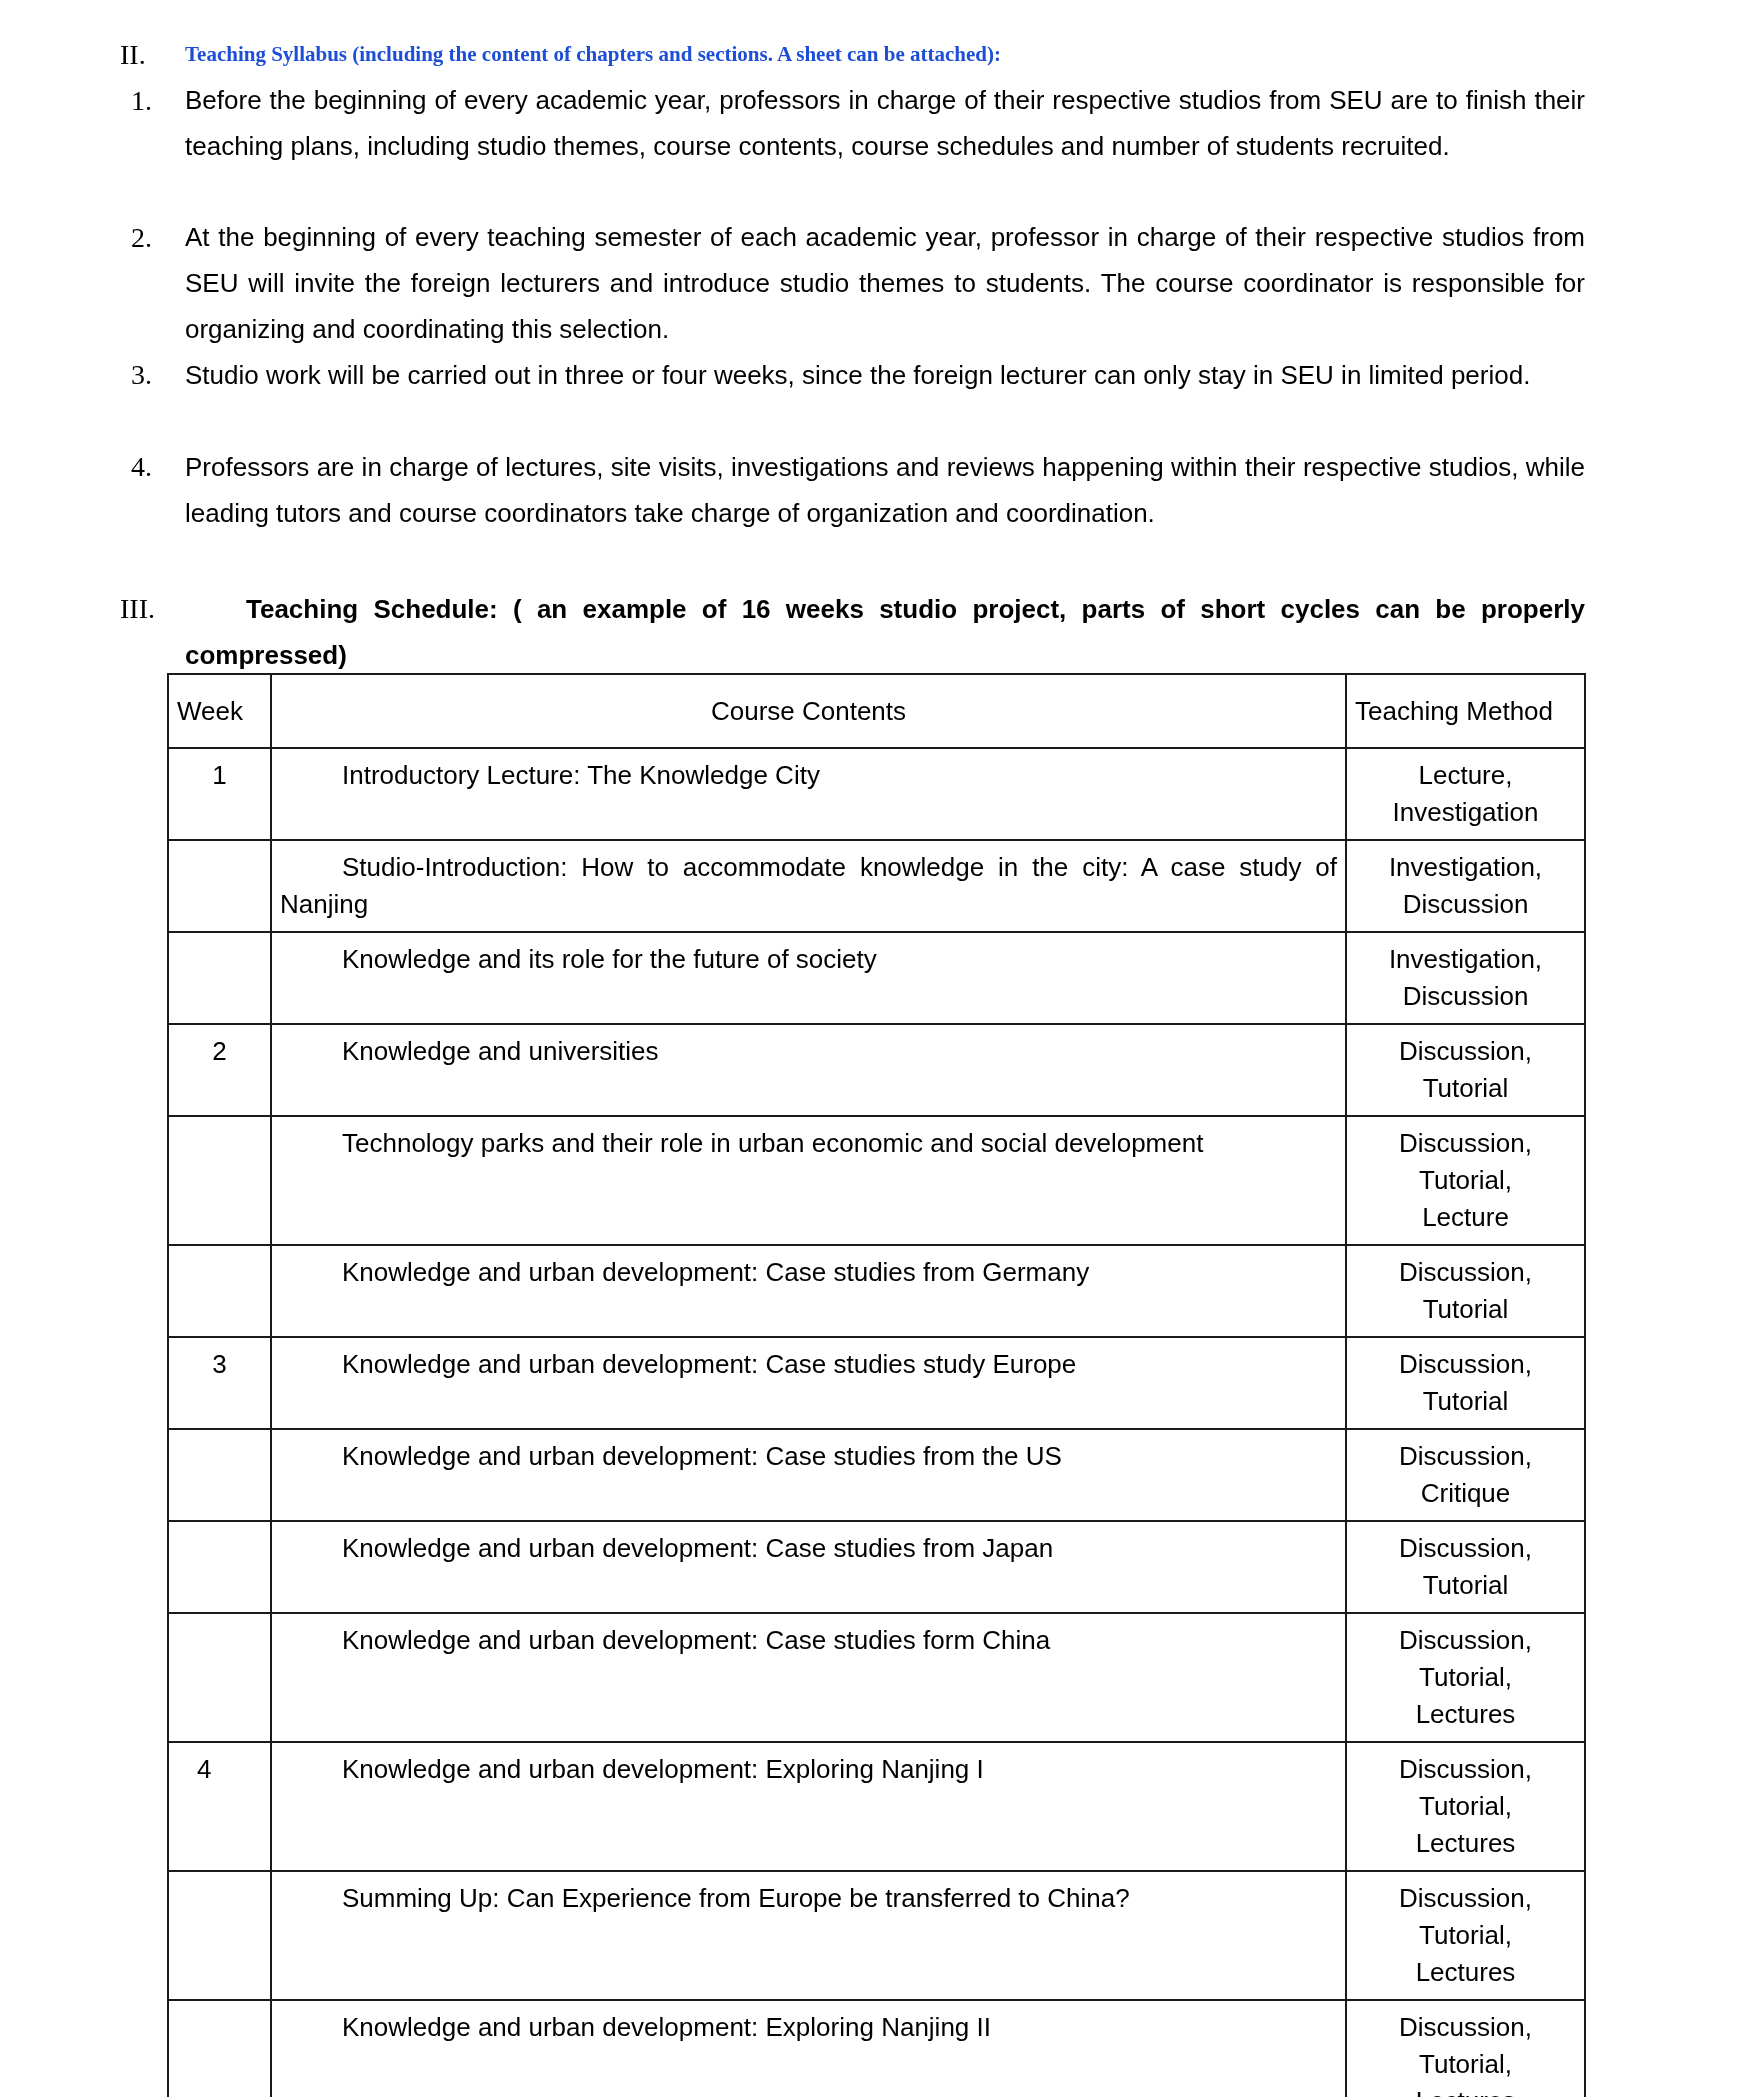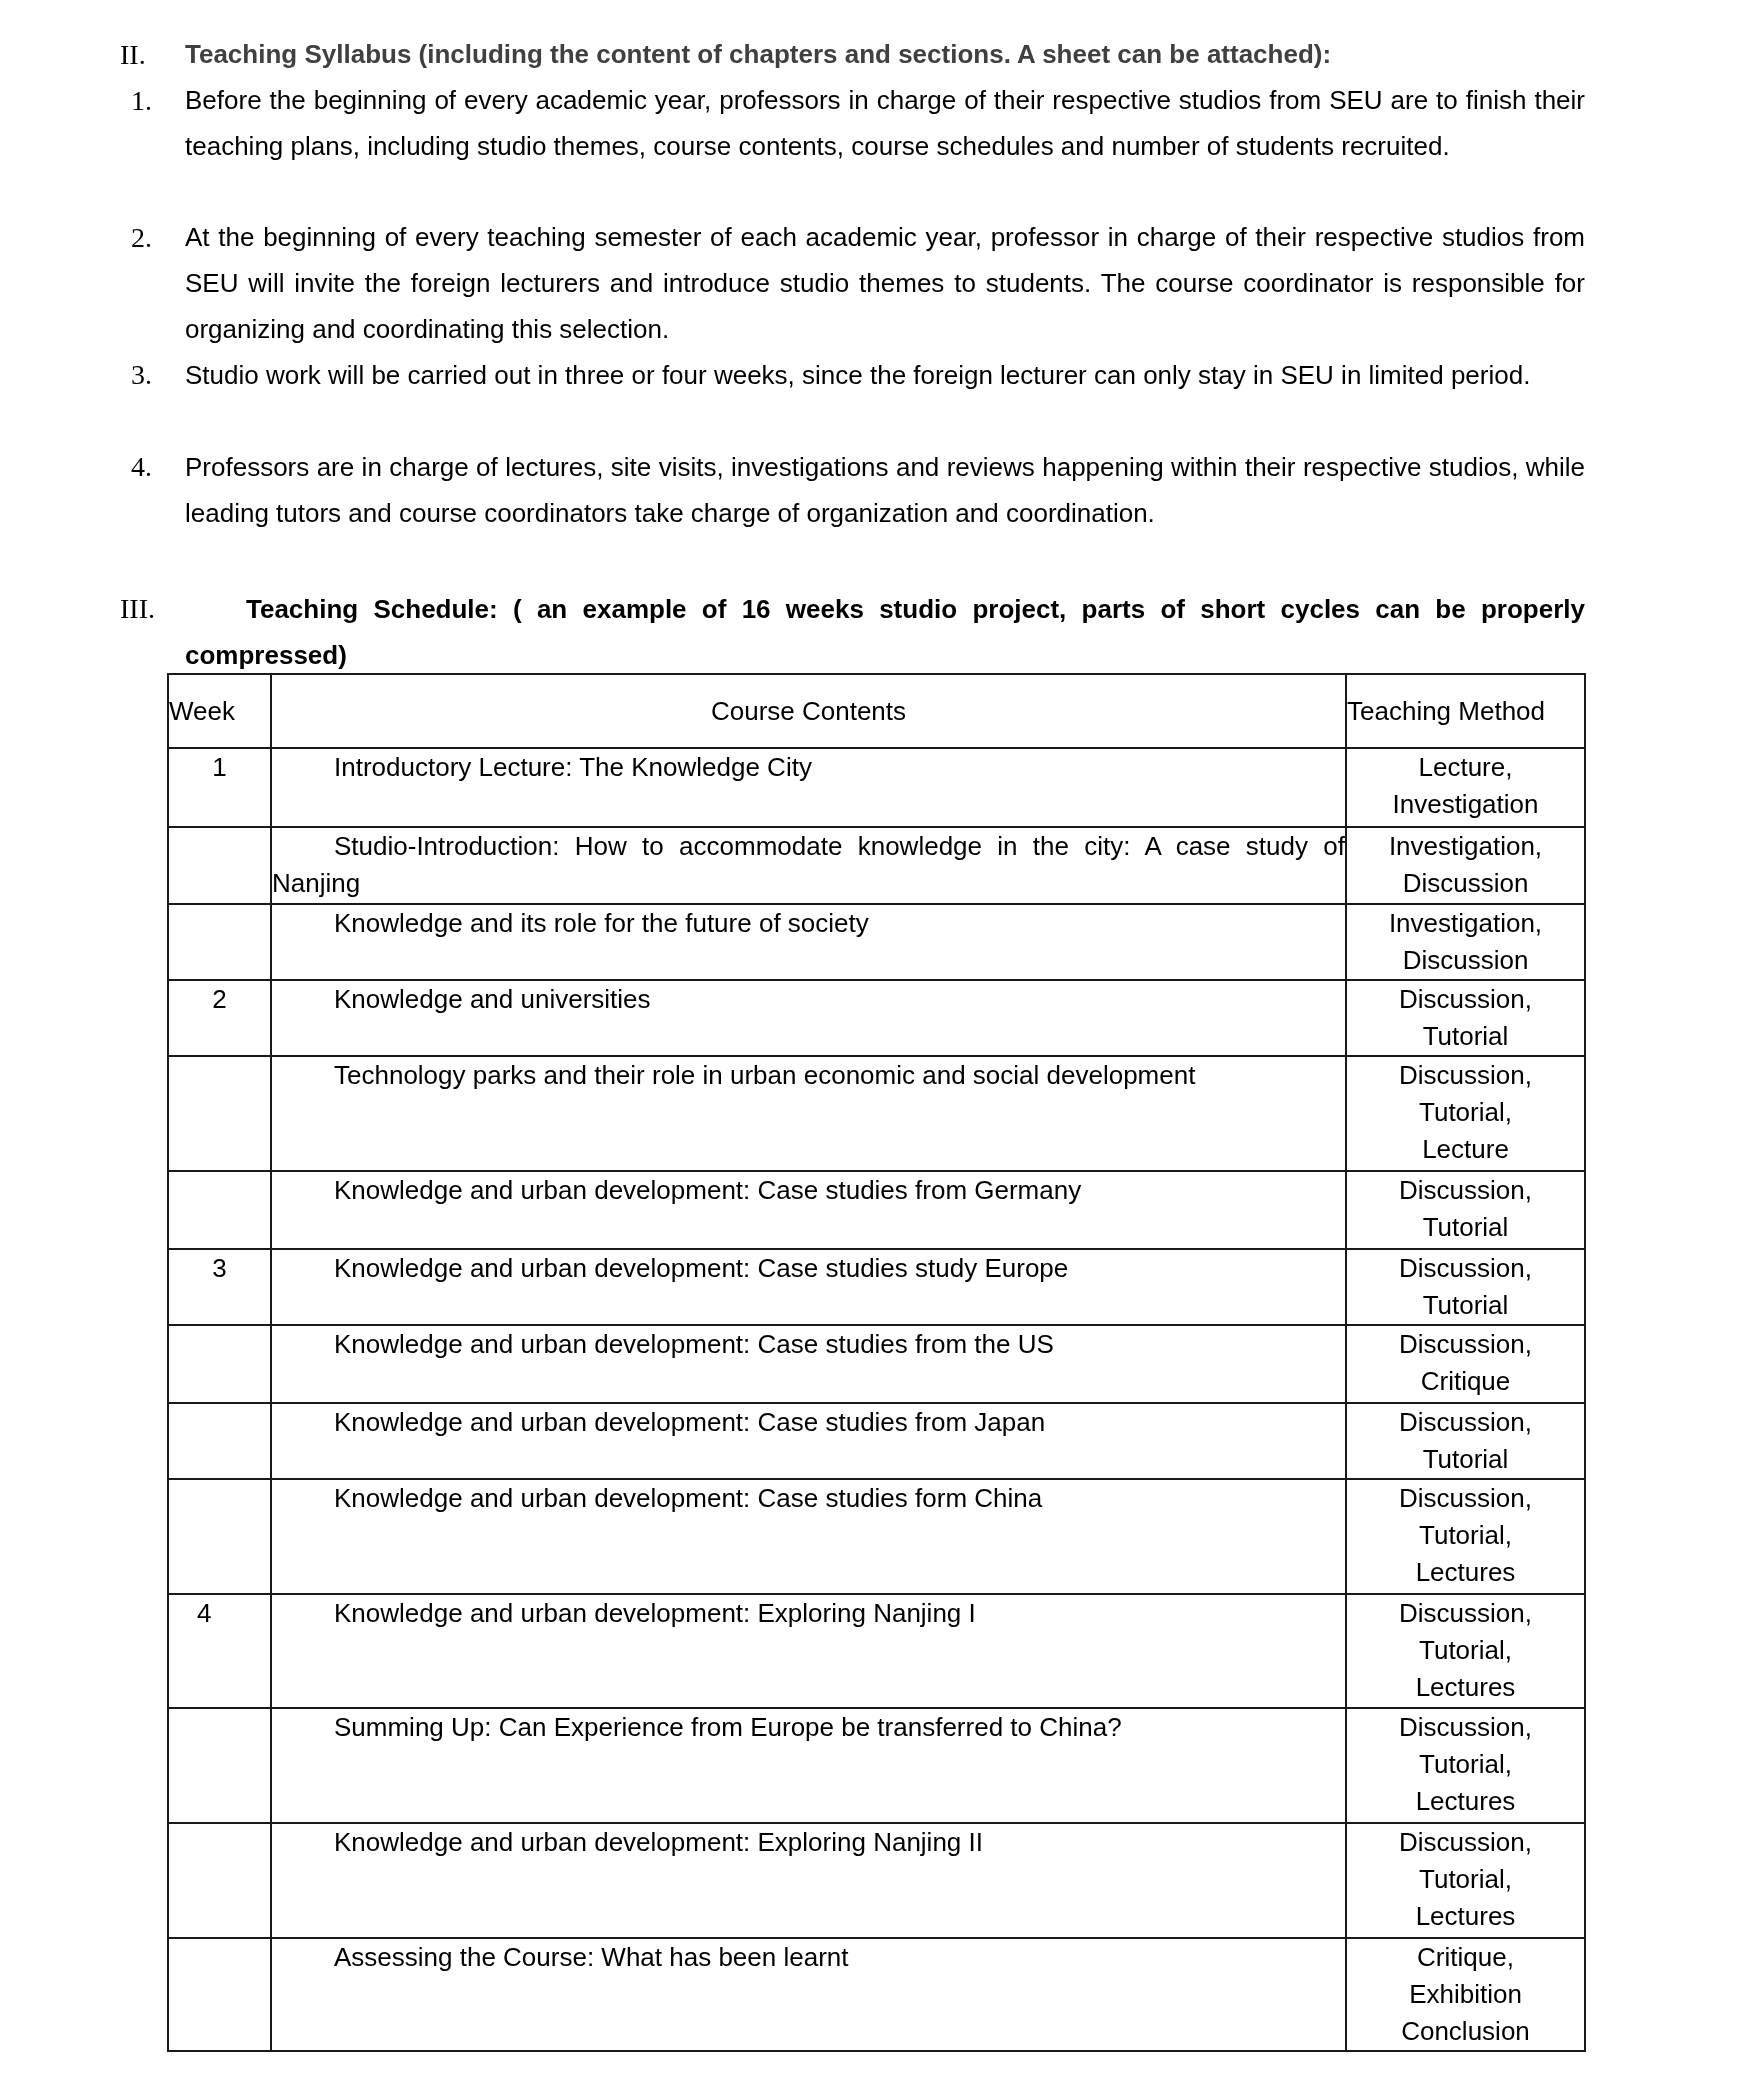--- a/index.html
+++ b/index.html
@@ -19,25 +19,25 @@
 
   .numeral {
     position: absolute;
     font-family: "Liberation Serif", "DejaVu Serif", serif;
     font-size: 28px;
     line-height: 35px;
     color: #000;
   }
   .heading {
     position: absolute;
-    font-family: Liberation Sans, sans-serif;
+    font-family: Liberation Serif, serif;
     font-weight: bold;
-    font-size: 26px;
+    font-size: 21px;
     line-height: 35px;
-    color: #404040;
+    color: #1d4ed8;
     white-space: nowrap;
   }
   .para {
     position: absolute;
     left: 185px;
     width: 1400px;
     font-family: "Liberation Sans", sans-serif;
     font-size: 26px;
     line-height: 46px;
     text-align: justify;
@@ -67,21 +67,21 @@
     font-family: "Liberation Sans", sans-serif;
     font-size: 26px;
     color: #000;
   }
   table.schedule col.c-week { width: 103px; }
   table.schedule col.c-content { width: 1075px; }
   table.schedule col.c-method { width: 239px; }
   table.schedule td, table.schedule th {
     border: 2.1px solid #1a1a1a;
     vertical-align: top;
-    padding: 0;
+    padding: 8px;
     font-weight: normal;
   }
   table.schedule thead th {
     vertical-align: middle;
     line-height: 37px;
   }
   th.h-week { text-align: left; padding-left: 17px; }
   th.h-content { text-align: center; }
   th.h-method { text-align: left; padding-left: 15.5px; }
 

